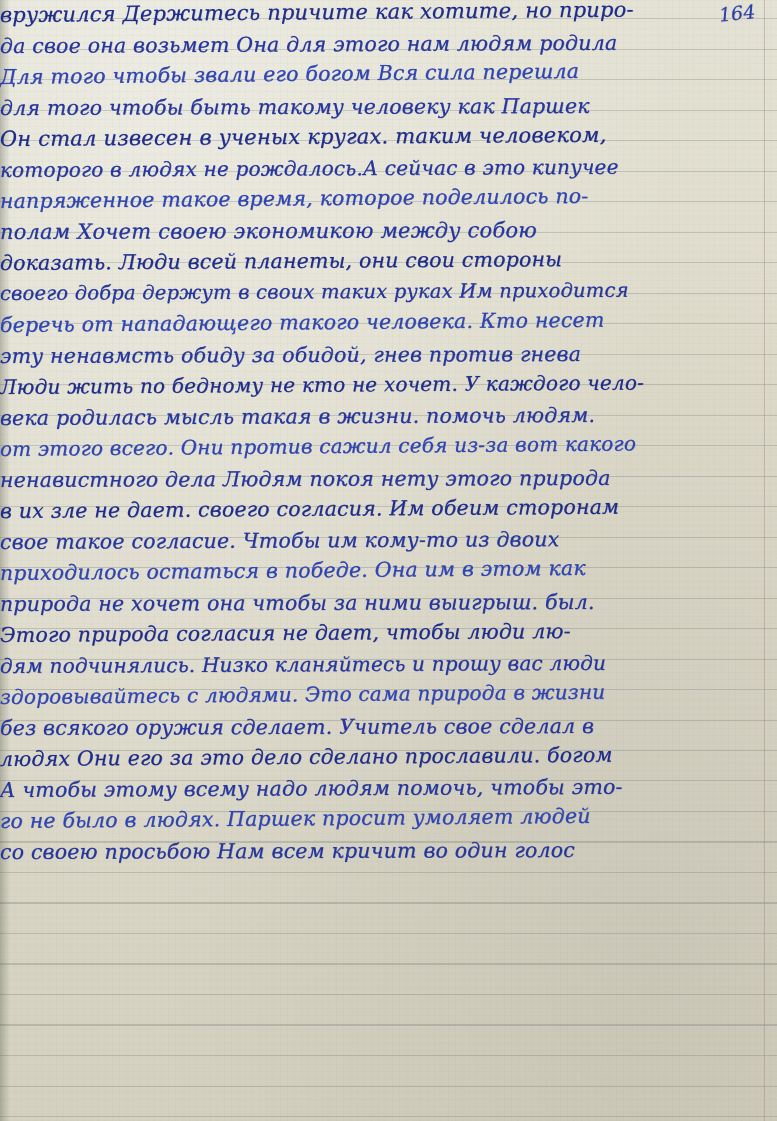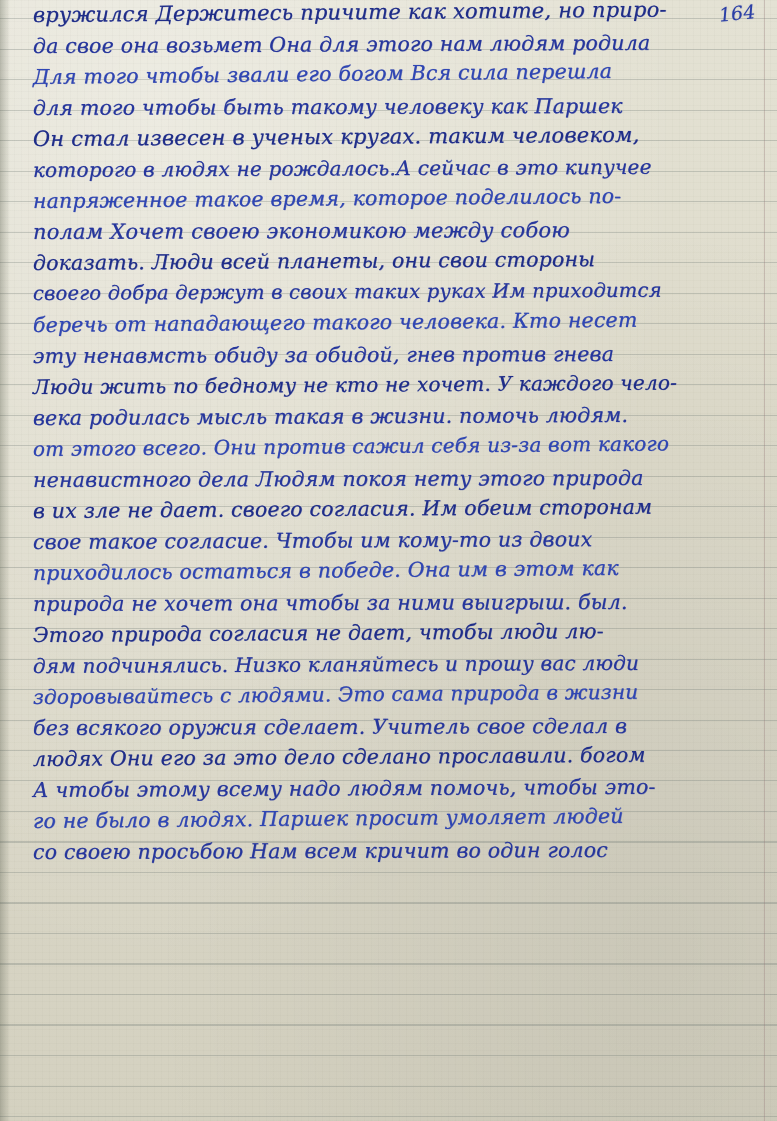--- a/index.html
+++ b/index.html
@@ -77,21 +77,21 @@
     font-family: "DejaVu Serif", serif;
     font-size: 19px;
     font-style: italic;
     color: #2b3fa6;
     transform: rotate(-6deg);
     text-shadow: 0 0 1px rgba(43,63,166,0.5);
   }
   
   #handwriting {
     position: absolute;
-    left: 33px;
+    left: 0;
     top: 0px;
     width: 742px;
     height: 1121px;
   }
   .line {
     position: absolute;
     left: 0;
     width: 742px;
     height: 30px;
     font-family: "DejaVu Serif", serif;

